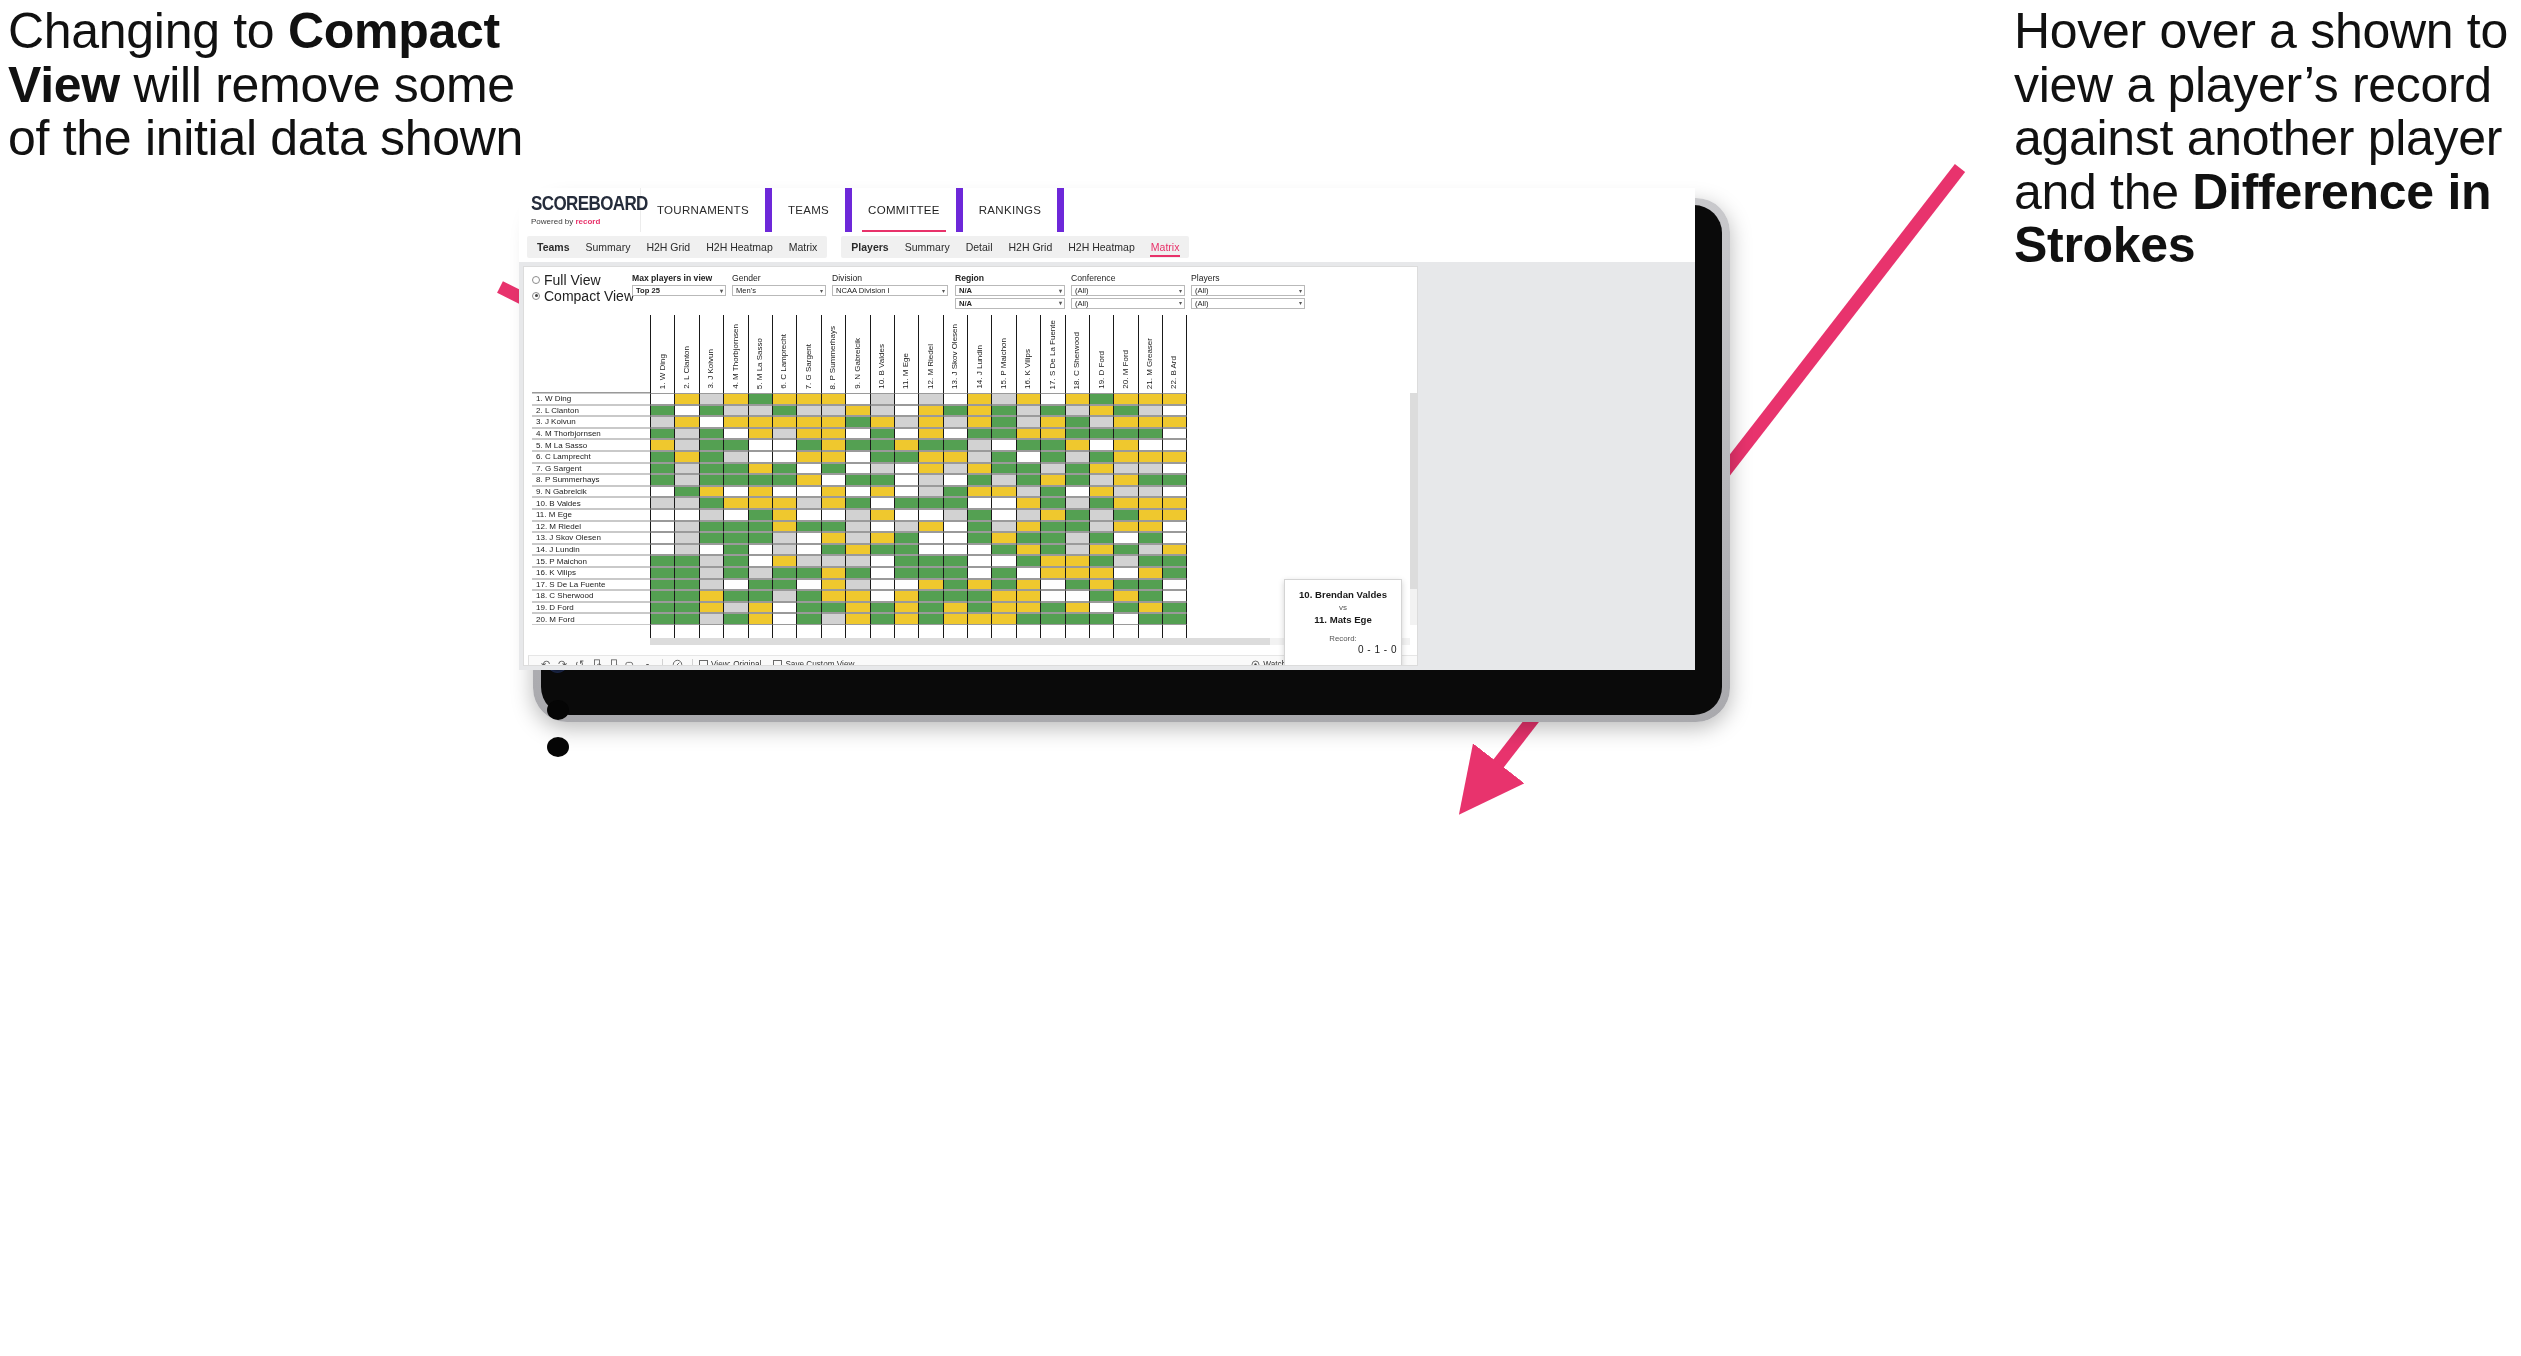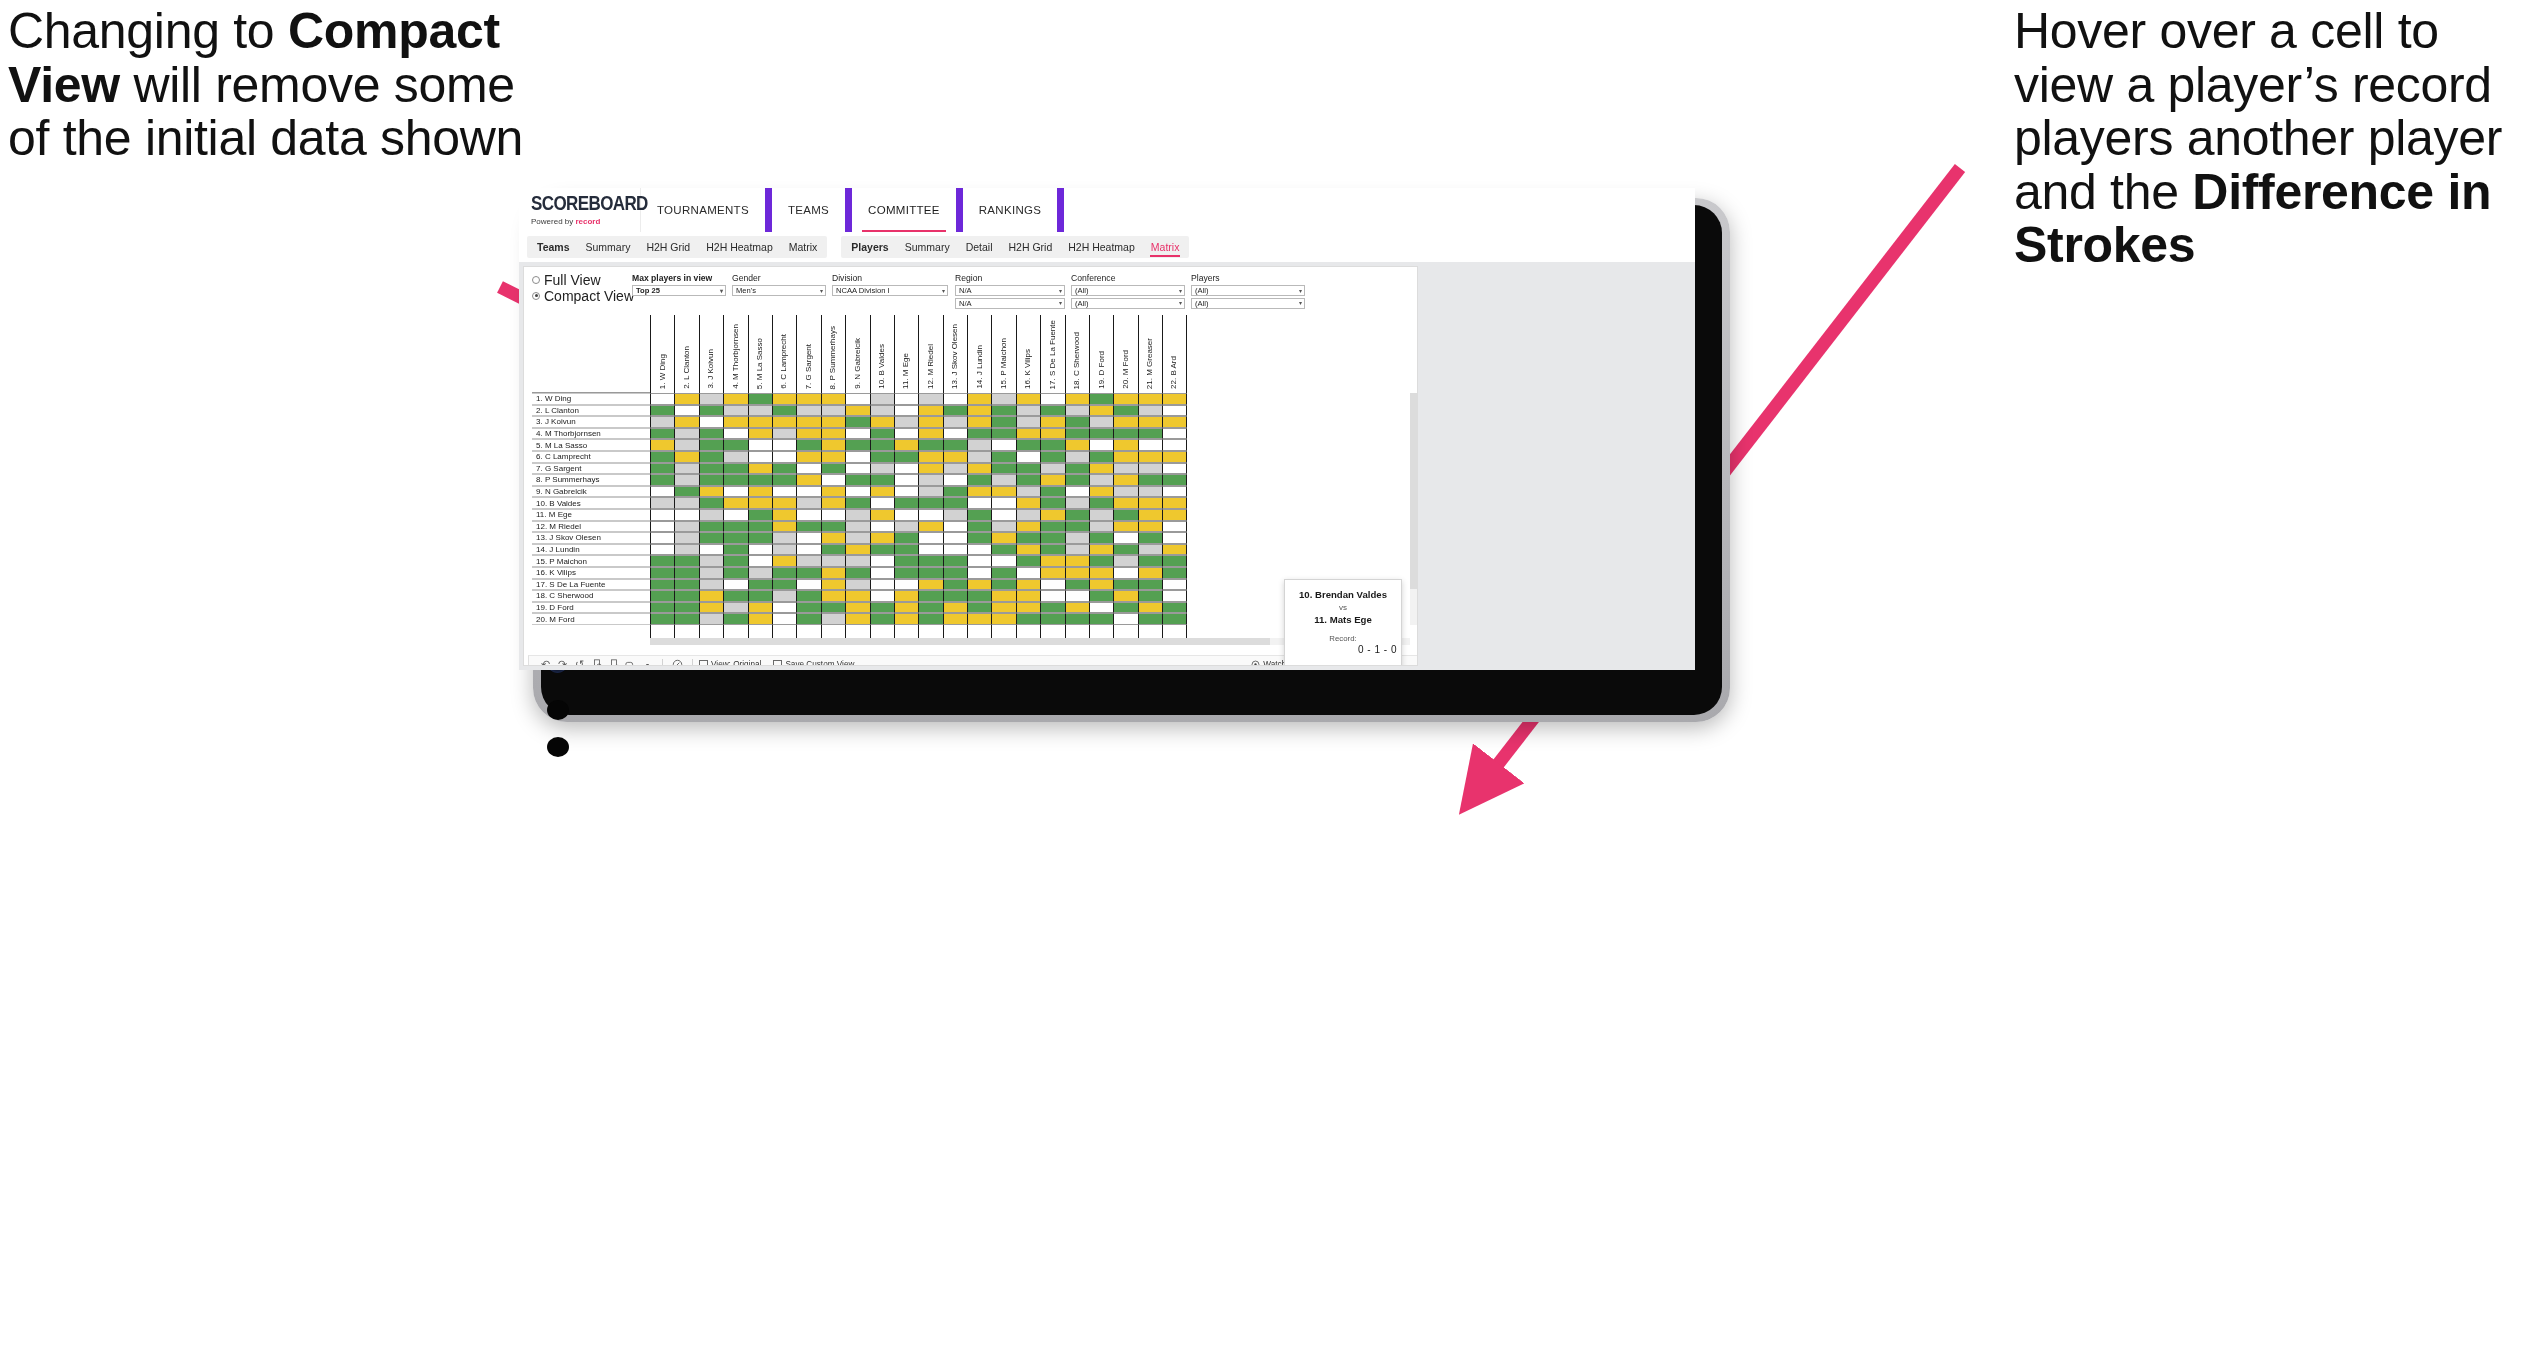--- a/index.html
+++ b/index.html
@@ -128,21 +128,21 @@
   .fcol .flabel{font-size:8.6px;color:#222;margin-bottom:2px;white-space:nowrap;}
   .fsel{
     height:11px;border:1px solid #b9b9b9;background:#fff;box-sizing:border-box;
     display:flex;align-items:center;justify-content:space-between;
     padding:0 2px 0 3px;font-size:7.6px;color:#222;margin-bottom:1.5px;
   }
   .fsel .car{font-size:6px;color:#555;line-height:1;}
   .fc1{left:100px;width:94px;font-weight:bold;}
   .fc2{left:200px;width:94px;}
   .fc3{left:300px;width:116px;}
-  .fc4{left:423px;width:110px;}
+  .fc4{left:423px;width:110px;font-weight:bold;}
   .fc5{left:539px;width:114px;}
   .fc6{left:659px;width:114px;}
 
   
   .matrix{position:absolute;left:8px;top:48px;width:880px;height:310px;}
   .mx-head{position:absolute;left:0;top:0;height:78px;display:flex;}
   .mx-corner{width:118px;height:78px;background:#fff;border-bottom:1px solid #999;box-sizing:border-box;}
   .mx-colwrap{display:flex;}
   .mx-col{
     width:24.4px;height:78px;background:#fff;
@@ -219,21 +219,21 @@
   .tiny-sq{width:9px;height:9px;border:1px solid #6a6a6a;box-sizing:border-box;display:inline-block;}
 </style>
 </head>
 <body>
 
 <div class="annot" id="annot-left">
   <span>Changing to </span><b>Compact View</b><span> will remove some of the initial data shown</span>
 </div>
 
 <div class="annot" id="annot-right">
-  <span>Hover over a cell to view a player’s record players another player and the </span><b>Difference in Strokes</b>
+  <span>Hover over a shown to view a player’s record against another player and the </span><b>Difference in Strokes</b>
 </div>
 
 <svg class="arrow-svg" viewBox="0 0 2521 1356">
   <defs>
     <marker id="ah" markerWidth="5" markerHeight="5" refX="2.6" refY="2.5" orient="auto">
       <path d="M0,0 L5,2.5 L0,5 z" fill="#e8336d"></path>
     </marker>
   </defs>
   <line x1="500" y1="287" x2="820" y2="447" stroke="#e8336d" stroke-width="13" marker-end="url(#ah)"></line>
   <line x1="1960" y1="168" x2="1478" y2="790" stroke="#e8336d" stroke-width="13" marker-end="url(#ah)"></line>

